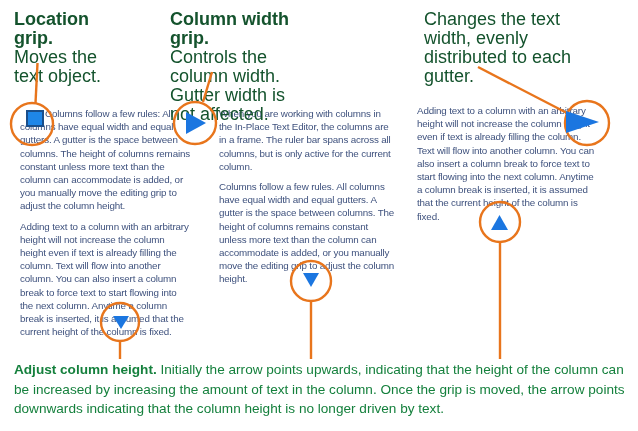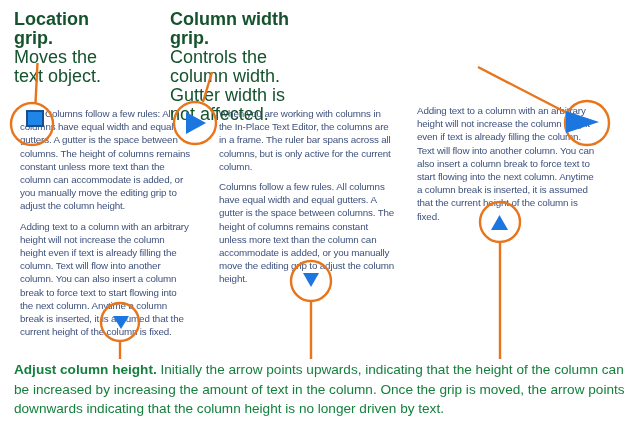--- a/index.html
+++ b/index.html
@@ -43,20 +43,21 @@
 
   <div class="callout" style="left:14px;top:10px;width:112px;">
     <div class="callout-title">Location grip.</div>
     <div class="callout-body">Moves the text object.</div>
   </div>
   <div class="callout" style="left:170px;top:10px;width:144px;">
     <div class="callout-title">Column width grip.</div>
     <div class="callout-body">Controls the column width. Gutter width is not affected.</div>
   </div>
   <div class="callout" style="left:424px;top:10px;width:162px;">
+    <div class="callout-body">Changes the text width, evenly distributed to each gutter.</div>
   </div>
 
   <div class="caption">
     <span class="caption-title">Adjust column height.</span>
     <span class="caption-body">Initially the arrow points upwards, indicating that the height of the column can be increased by increasing the amount of text in the column. Once the grip is moved, the arrow points downwards indicating that the column height is no longer driven by text.</span>
   </div>
 
   <svg class="overlay" viewBox="0 0 638 431" xmlns="http://www.w3.org/2000/svg">
 
     <line x1="37.5" y1="63" x2="35.5" y2="103" stroke-width="2.4" stroke="#E8751C"></line>

